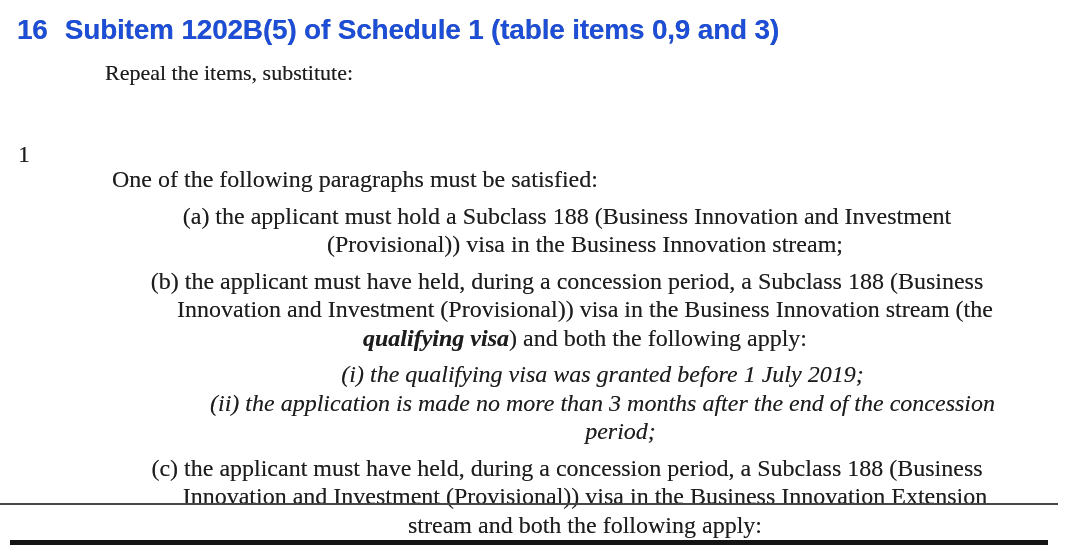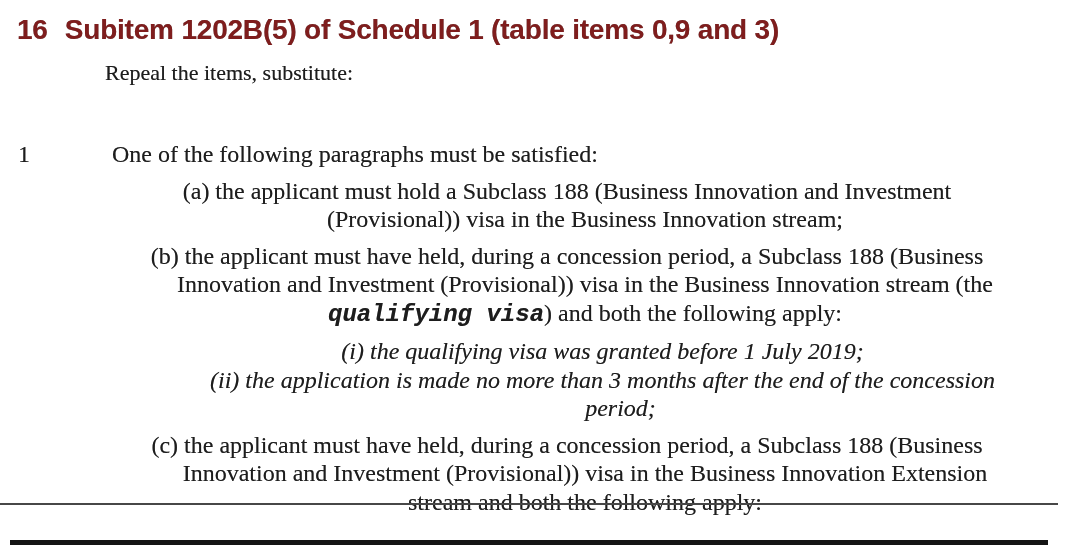--- a/index.html
+++ b/index.html
@@ -20,21 +20,21 @@
   .heading {
     position: absolute;
     left: 17px;
     top: 14px;
     display: flex;
     gap: 17px;
     font-family: "Liberation Sans", sans-serif;
     font-weight: 700;
     font-size: 28px;
     line-height: 32px;
-    color: #7f1d1d;
+    color: #1d4ed8;
     letter-spacing: -0.2px;
     white-space: nowrap;
   }
   .instruction {
     position: absolute;
     left: 105px;
     top: 58px;
     font-size: 22px;
     line-height: 29px;
   }
@@ -45,20 +45,21 @@
     display: flex;
     font-size: 24px;
     line-height: 28.5px;
   }
   .item-num {
     width: 94px;
     flex: 0 0 94px;
   }
   .item-body {
     width: 910px;
+    margin-top: 25px;
   }
   .intro {
     margin: 0 0 8px 0;
   }
   .para {
     margin: 0 0 8px 0;
   }
   .para:last-child {
     margin-bottom: 0;
   }
@@ -77,21 +78,20 @@
   .subpara {
     margin: 0;
     padding-left: 71px;
   }
   .subpara .ln.cont {
     padding-left: 36px;
   }
   .defined-term {
     font-weight: 700;
     font-style: italic;
-    font-family: Liberation Mono, monospace;
   }
   .rule {
     position: absolute;
   }
   .rule-thin {
     left: 0;
     top: 503px;
     width: 1058px;
     height: 2px;
     background: #474747;

